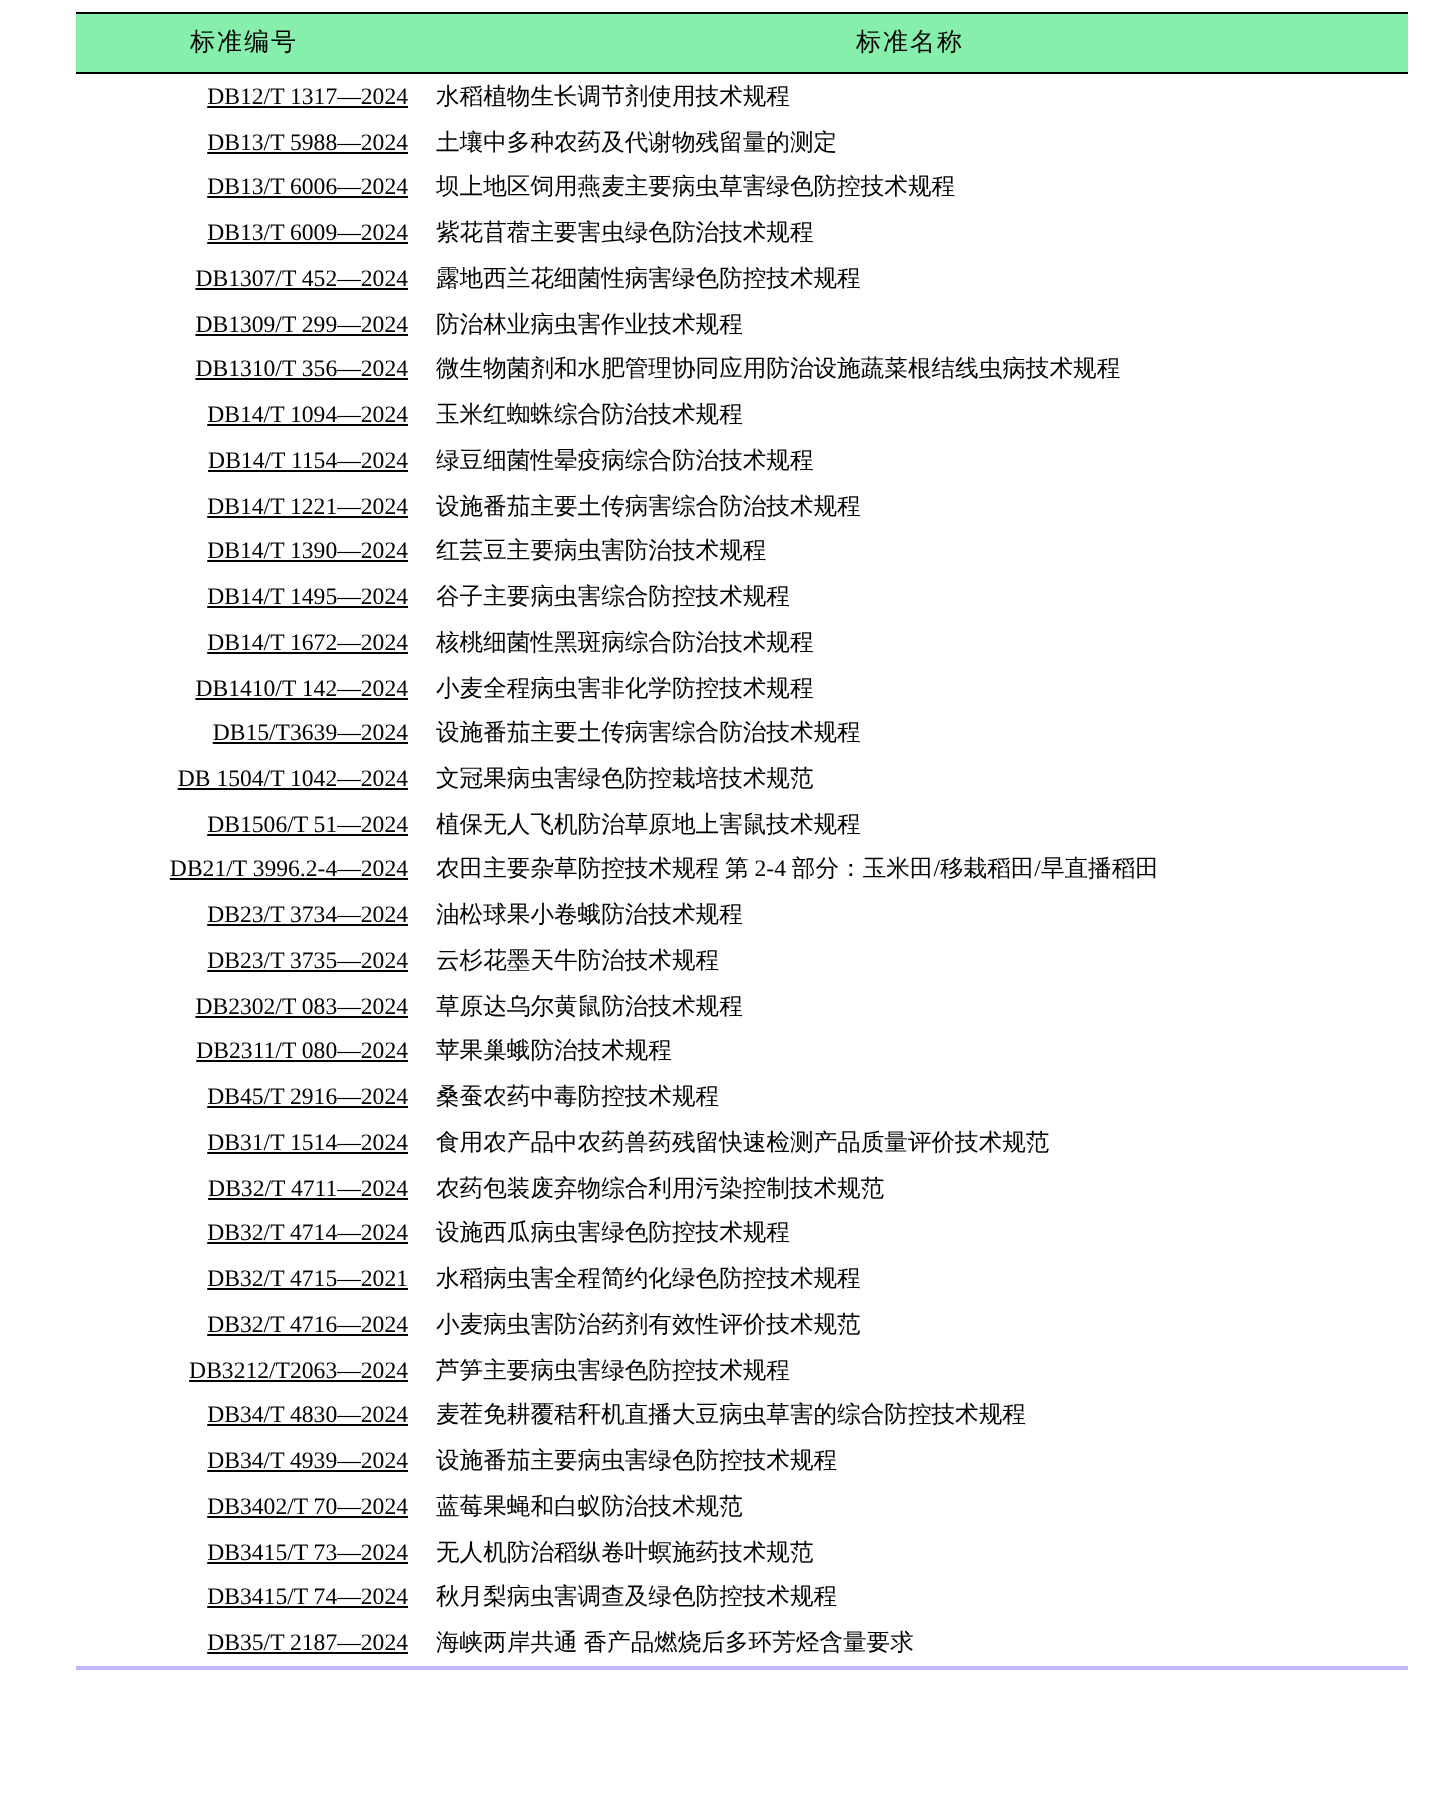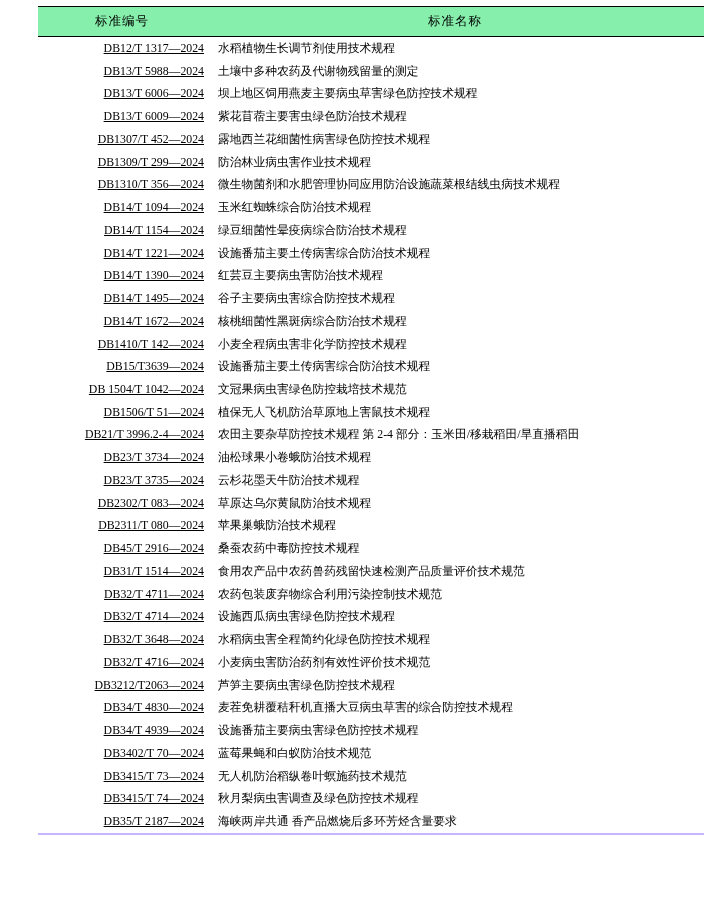--- a/index.html
+++ b/index.html
@@ -172,21 +172,21 @@
         </tr>
         <tr>
           <td class="code">DB32/T 4711—2024</td>
           <td class="name">农药包装废弃物综合利用污染控制技术规范</td>
         </tr>
         <tr>
           <td class="code">DB32/T 4714—2024</td>
           <td class="name">设施西瓜病虫害绿色防控技术规程</td>
         </tr>
         <tr>
-          <td class="code">DB32/T 3648—2024</td>
+          <td class="code">DB32/T 4715—2021</td>
           <td class="name">水稻病虫害全程简约化绿色防控技术规程</td>
         </tr>
         <tr>
           <td class="code">DB32/T 4716—2024</td>
           <td class="name">小麦病虫害防治药剂有效性评价技术规范</td>
         </tr>
         <tr>
           <td class="code">DB3212/T2063—2024</td>
           <td class="name">芦笋主要病虫害绿色防控技术规程</td>
         </tr>

